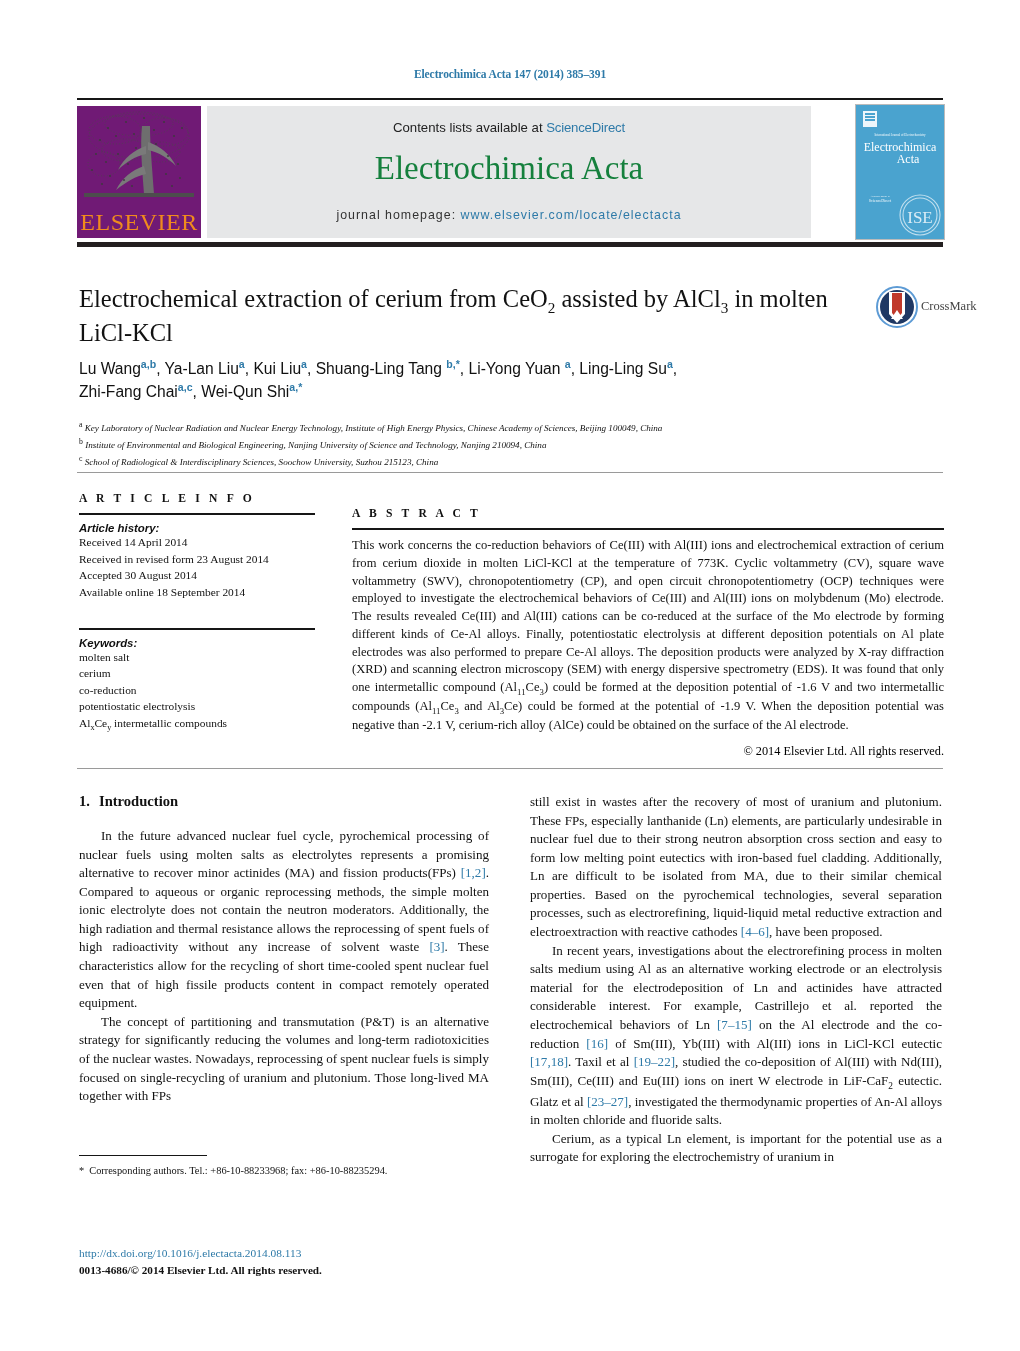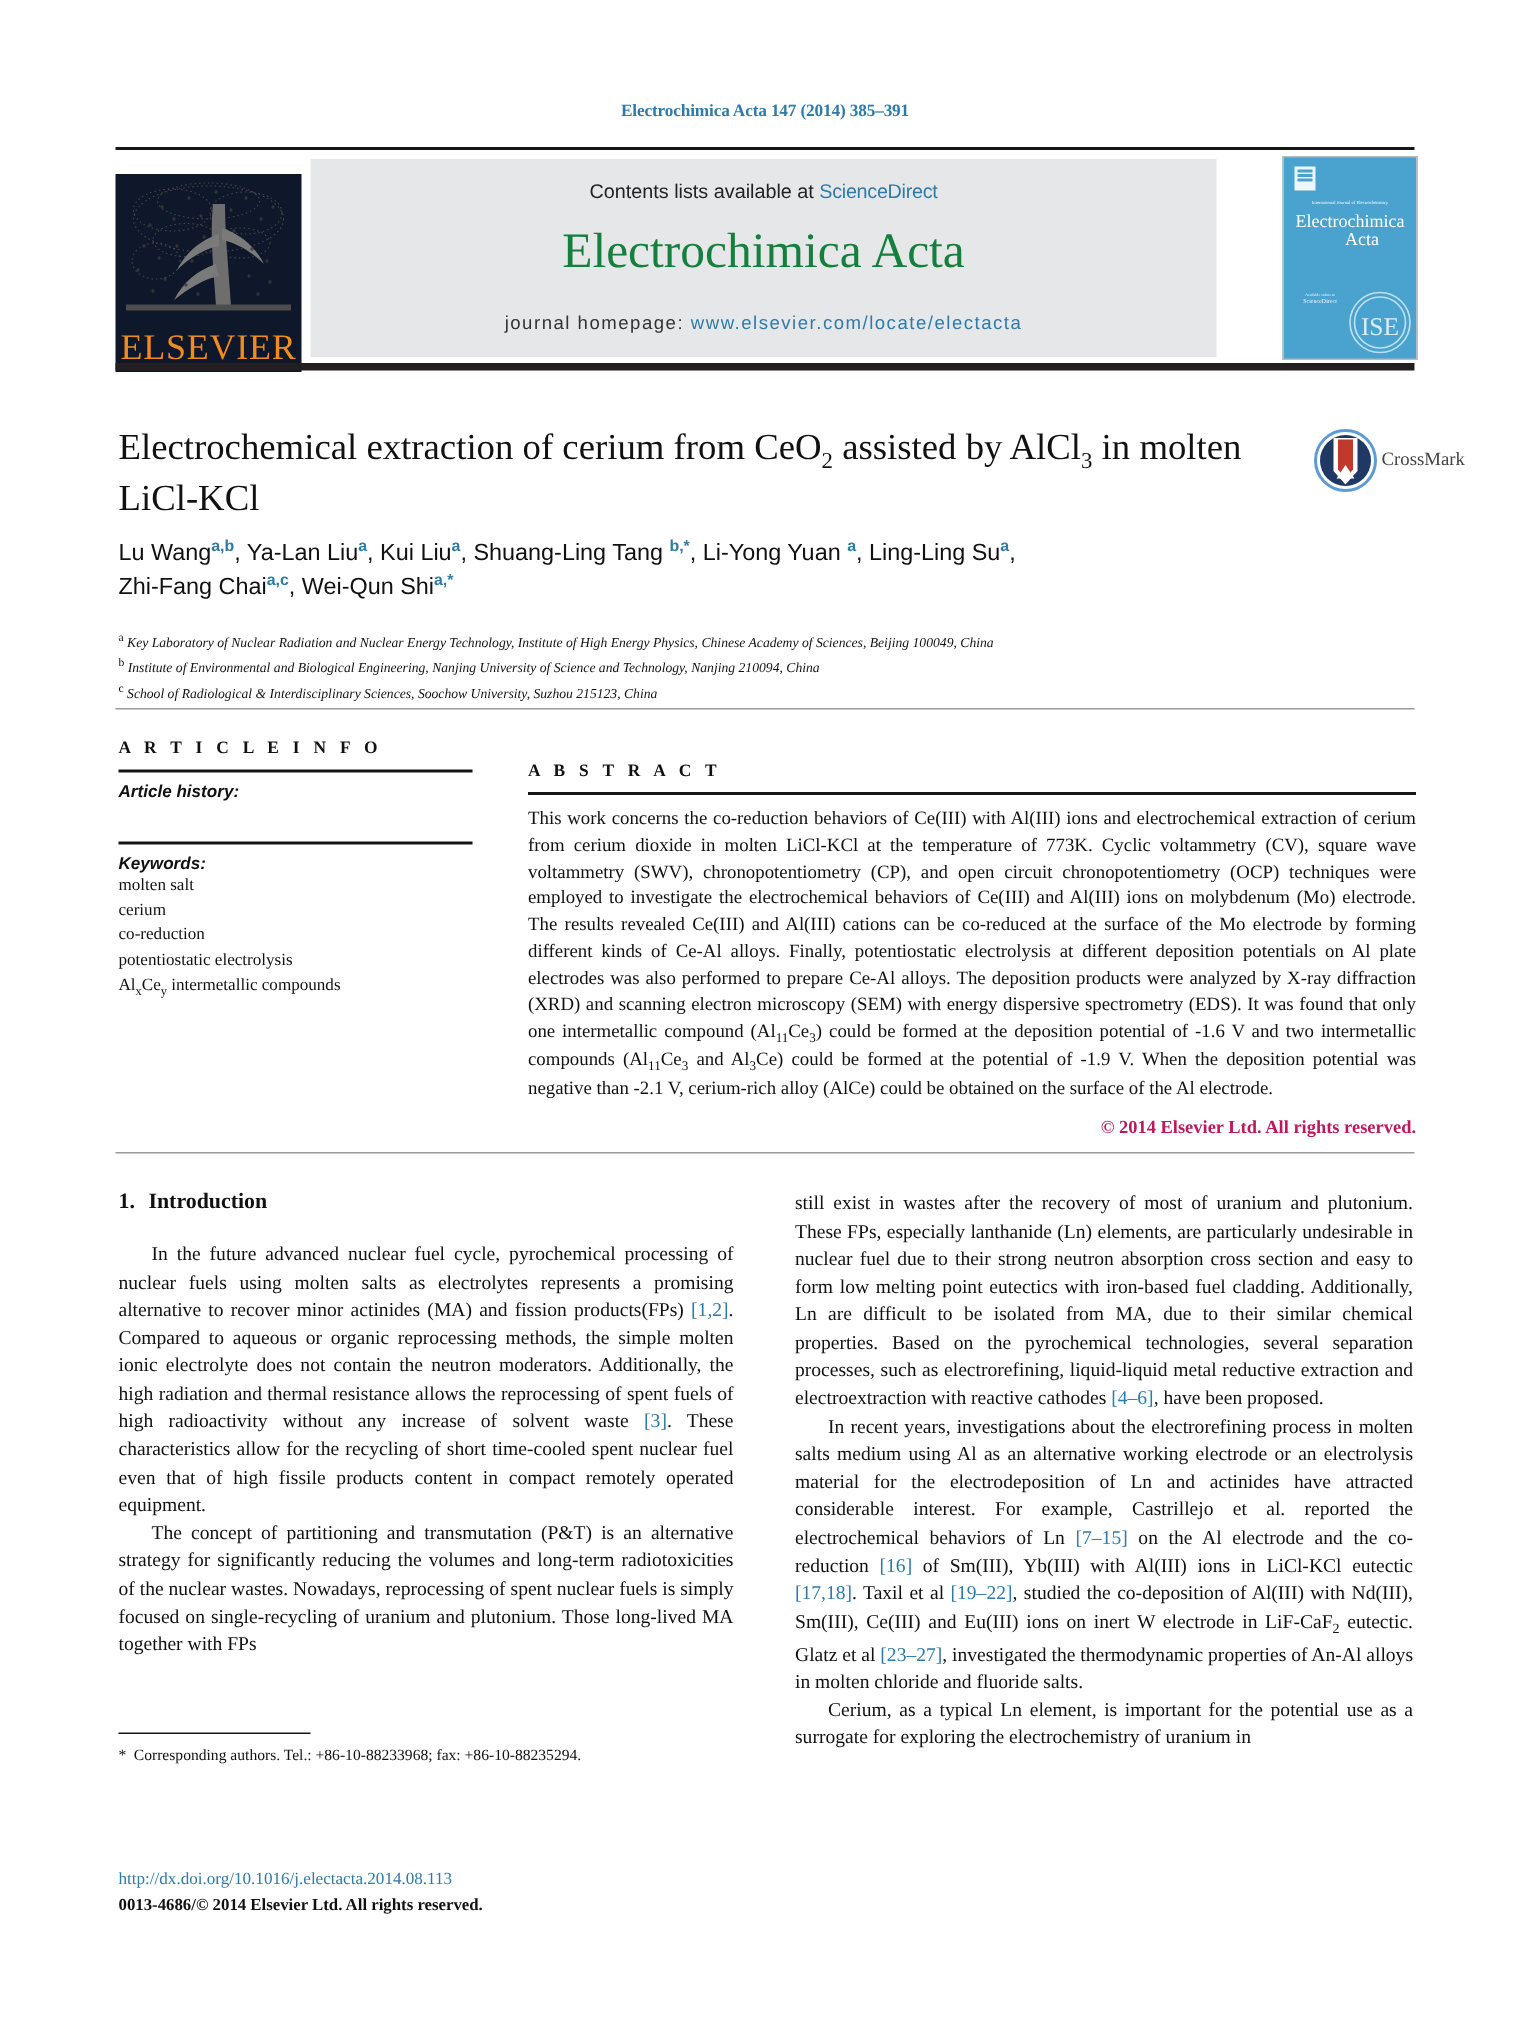--- a/index.html
+++ b/index.html
@@ -37,24 +37,24 @@
   
   .masthead {
     position: absolute;
     left: 77px; top: 98px;
     width: 866px;
     height: 142px;
     border-top: 2px solid #161616;
   }
   .elsevier-logo {
     position: absolute;
-    left: 0px; top: 16px;
+    left: 0px; top: 6px;
     width: 124px;
     height: 132px;
-    background: #0f172a;
+    background: #701a75;
   }
   .tree-canvas {
     position: absolute;
     left: 3px; top: 0px;
     width: 118px; height: 104px;
   }
   .elsevier-word {
     position: absolute;
     left: 0px; top: 104px;
     width: 124px;
@@ -229,24 +229,24 @@
     font-size: 12.55px;
     line-height: 1.415;
     text-align: justify;
     color: #111;
     hyphens: none;
   }
   .abs-body sub { font-size: 0.7em; }
   .abs-copy {
     font-family: "Liberation Serif", serif;
     font-size: 12.3px;
-    font-weight: bold;
+    font-weight: normal;
     text-align: right;
     margin-top: 9px;
-    color: #be185d;
+    color: #000000;
   }
 
   .rule-thin-2 {
     position: absolute;
     left: 77px; top: 768px;
     width: 866px; height: 1px;
     background: #9a9a9a;
   }
 
   
@@ -429,20 +429,26 @@
     <div><sup>b</sup> <span>Institute of Environmental and Biological Engineering, Nanjing University of Science and Technology, Nanjing 210094, China</span></div>
     <div><sup>c</sup> <span>School of Radiological &amp; Interdisciplinary Sciences, Soochow University, Suzhou 215123, China</span></div>
   </div>
 
   <div class="rule-thin-1"></div>
 
   <div class="info-col">
     <div class="sec-head">A R T I C L E   I N F O</div>
     <div class="hr-dark"></div>
     <div class="hist-title">Article history:</div>
+    <div class="hist-lines">
+      <div>Received 14 April 2014</div>
+      <div>Received in revised form 23 August 2014</div>
+      <div>Accepted 30 August 2014</div>
+      <div>Available online 18 September 2014</div>
+    </div>
     <div class="kw-block">
       <div class="hr-dark"></div>
       <div class="kw-title">Keywords:</div>
       <div class="kw-lines">
         <div>molten salt</div>
         <div>cerium</div>
         <div>co-reduction</div>
         <div>potentiostatic electrolysis</div>
         <div><span>Al</span><sub>x</sub><span>Ce</span><sub>y</sub><span> intermetallic compounds</span></div>
       </div>

